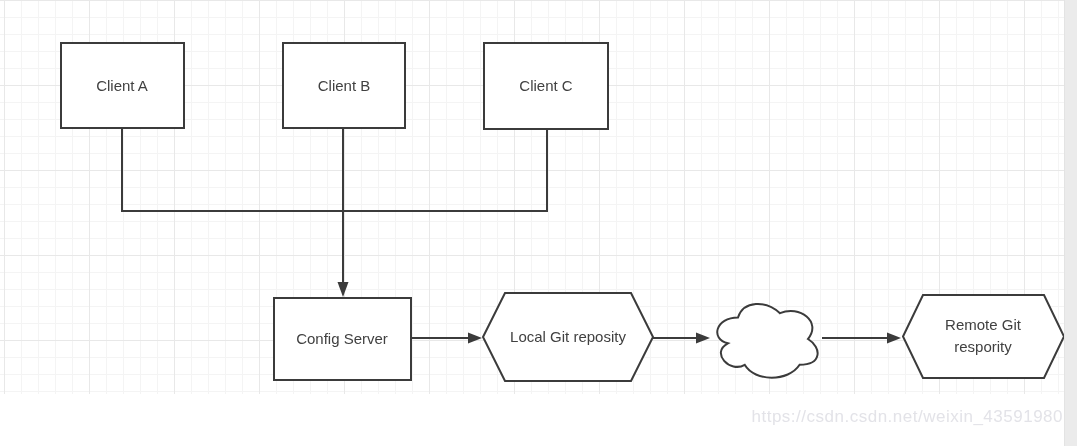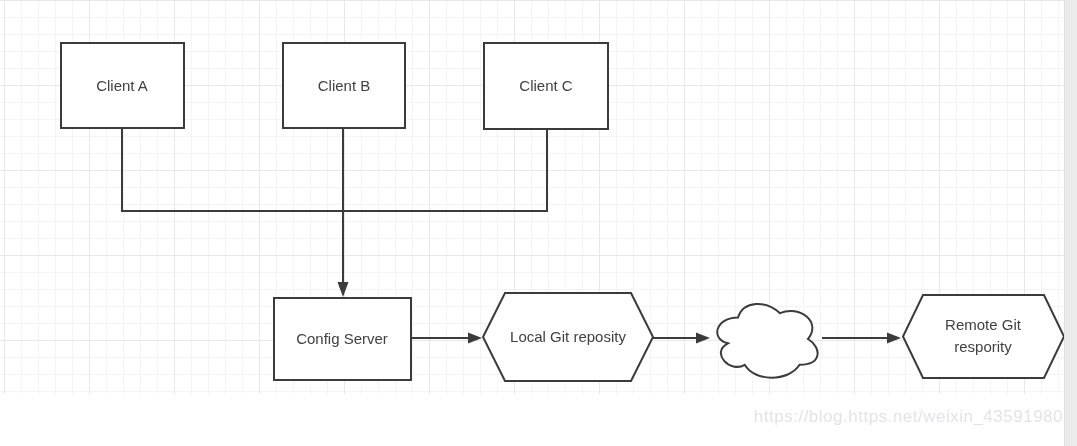--- a/index.html
+++ b/index.html
@@ -124,14 +124,14 @@
 
     <g>
       <polygon class="node-shape" points="903,336.5 923,295 1044,295 1064,336.5 1044,378 923,378"></polygon>
       <text class="node-label" x="983" y="330">Remote Git</text>
       <text class="node-label" x="983" y="352">respority</text>
     </g>
   </svg>
 
   <div class="scrollbar-track"></div>
 
-  <div class="watermark">https://blog.https.net/weixin_43591980</div>
+  <div class="watermark">https://csdn.csdn.net/weixin_43591980</div>
 </div>
 
 </body></html>

